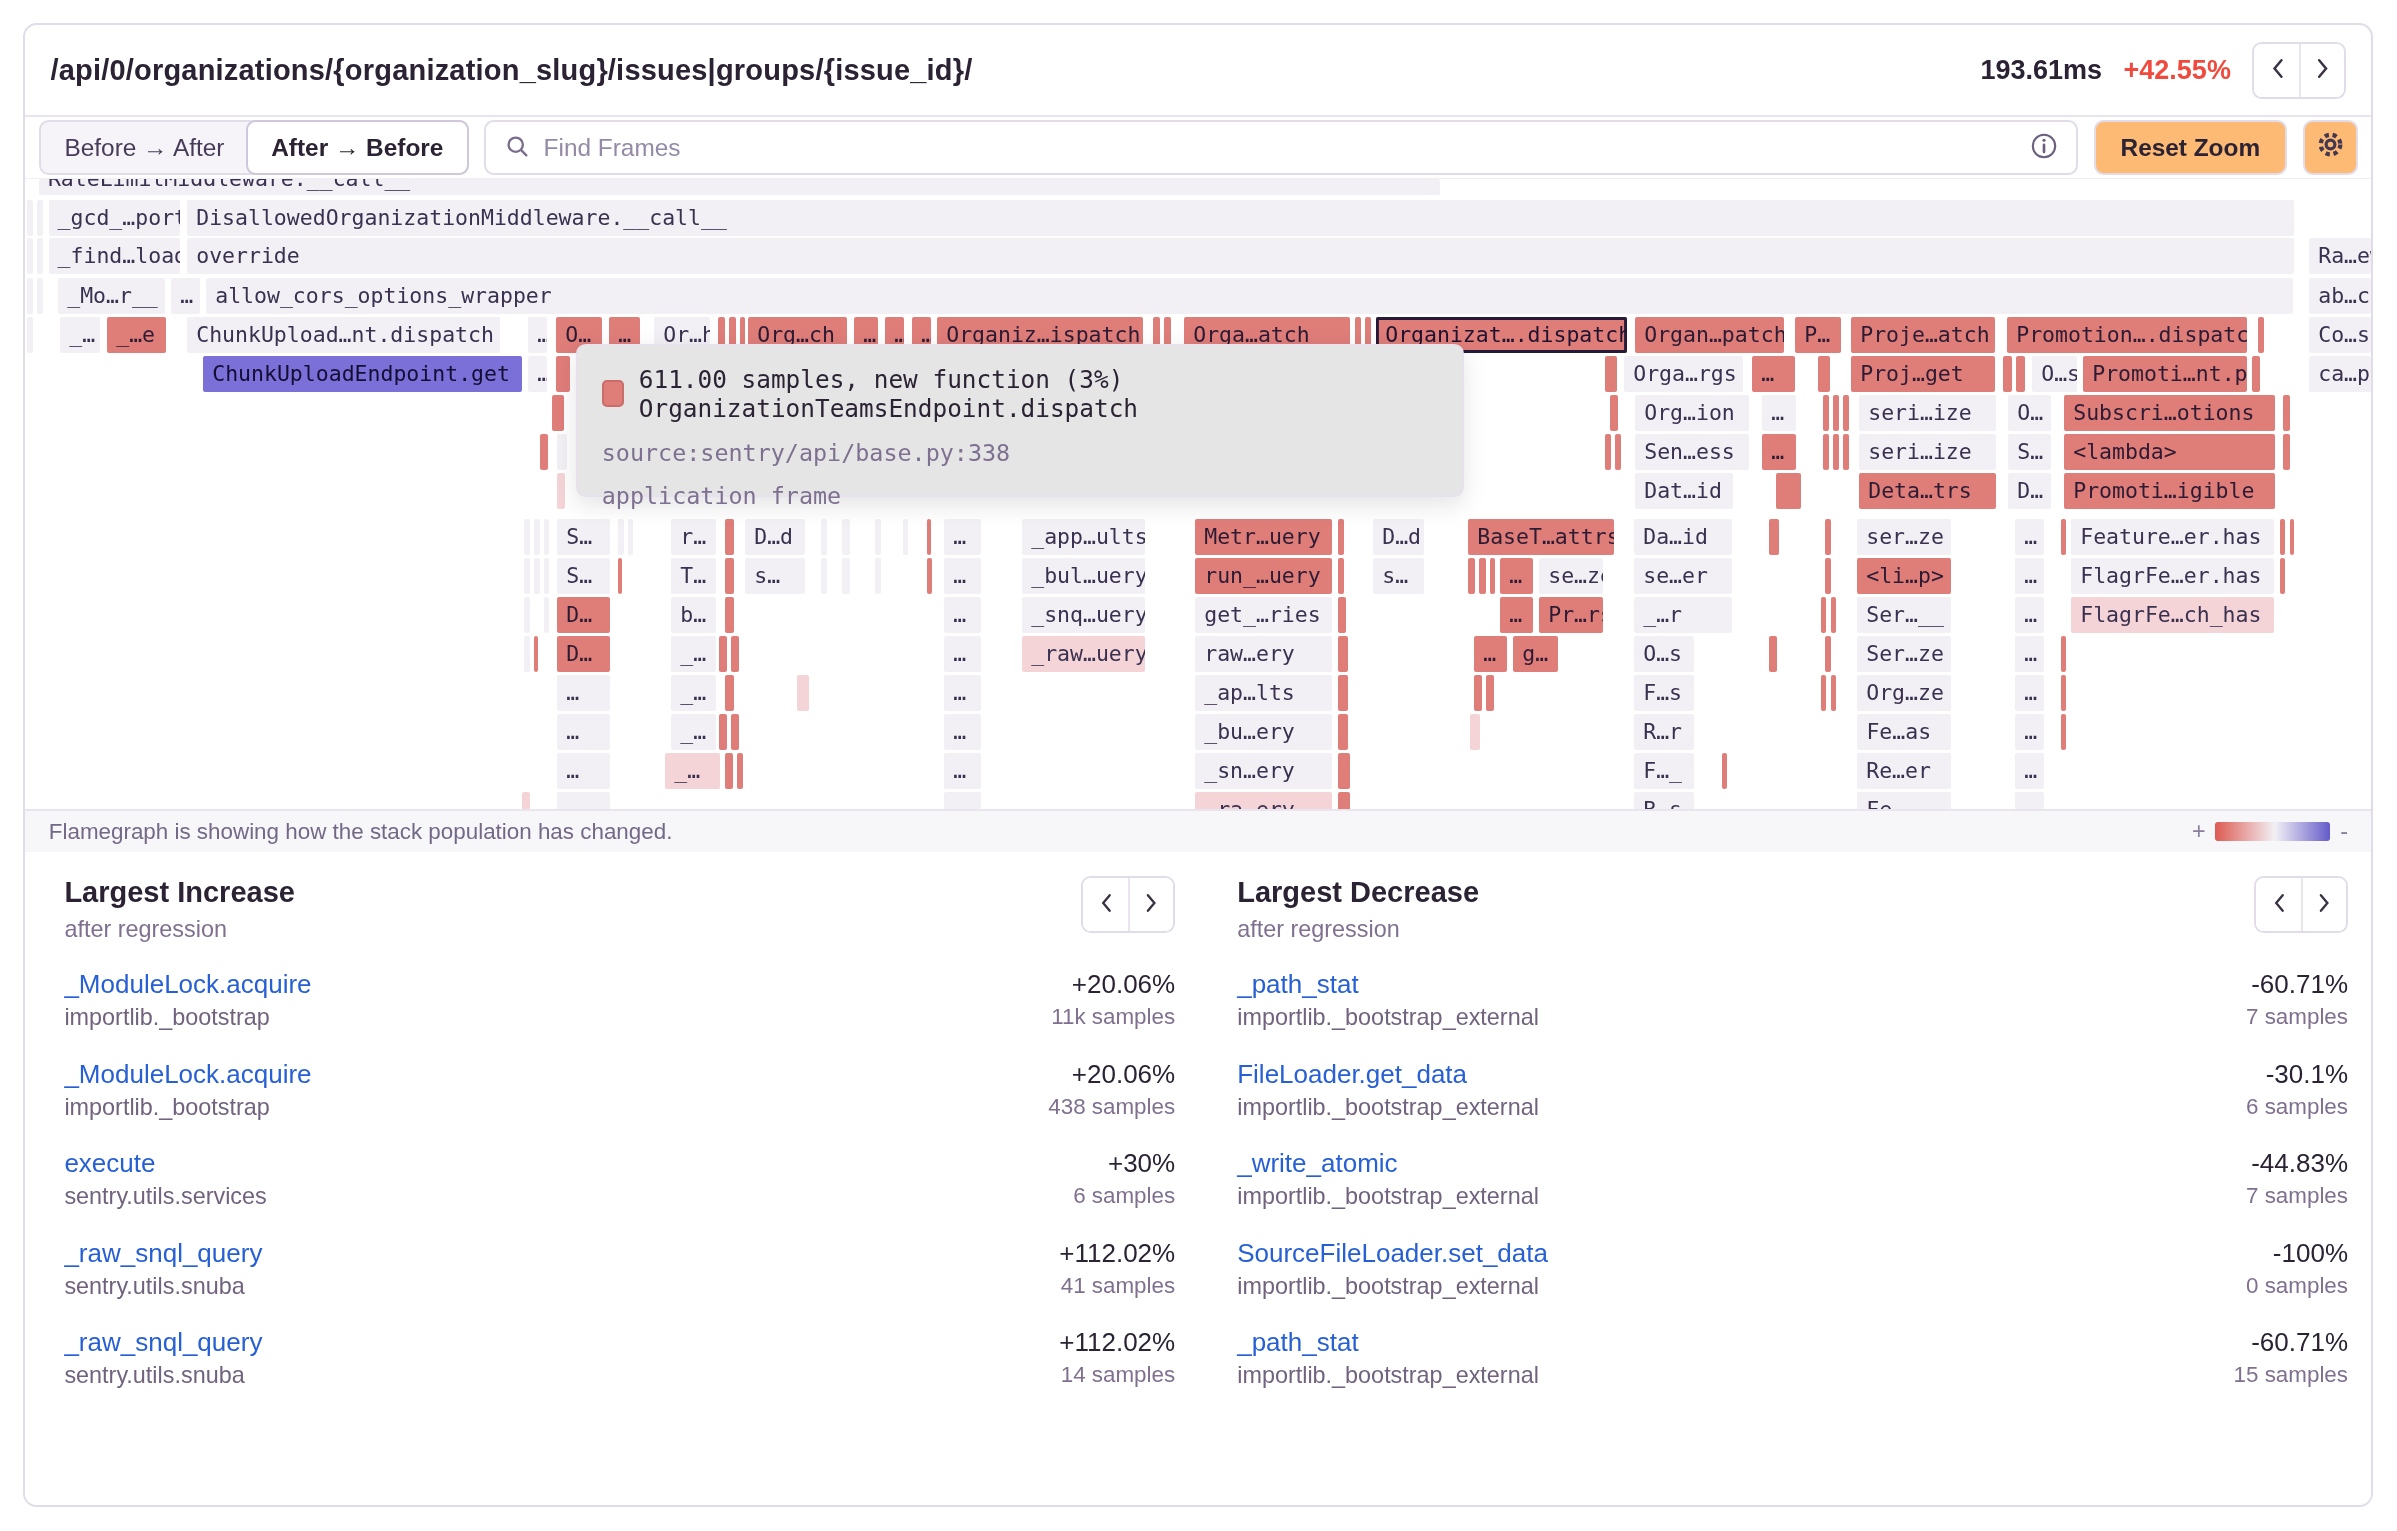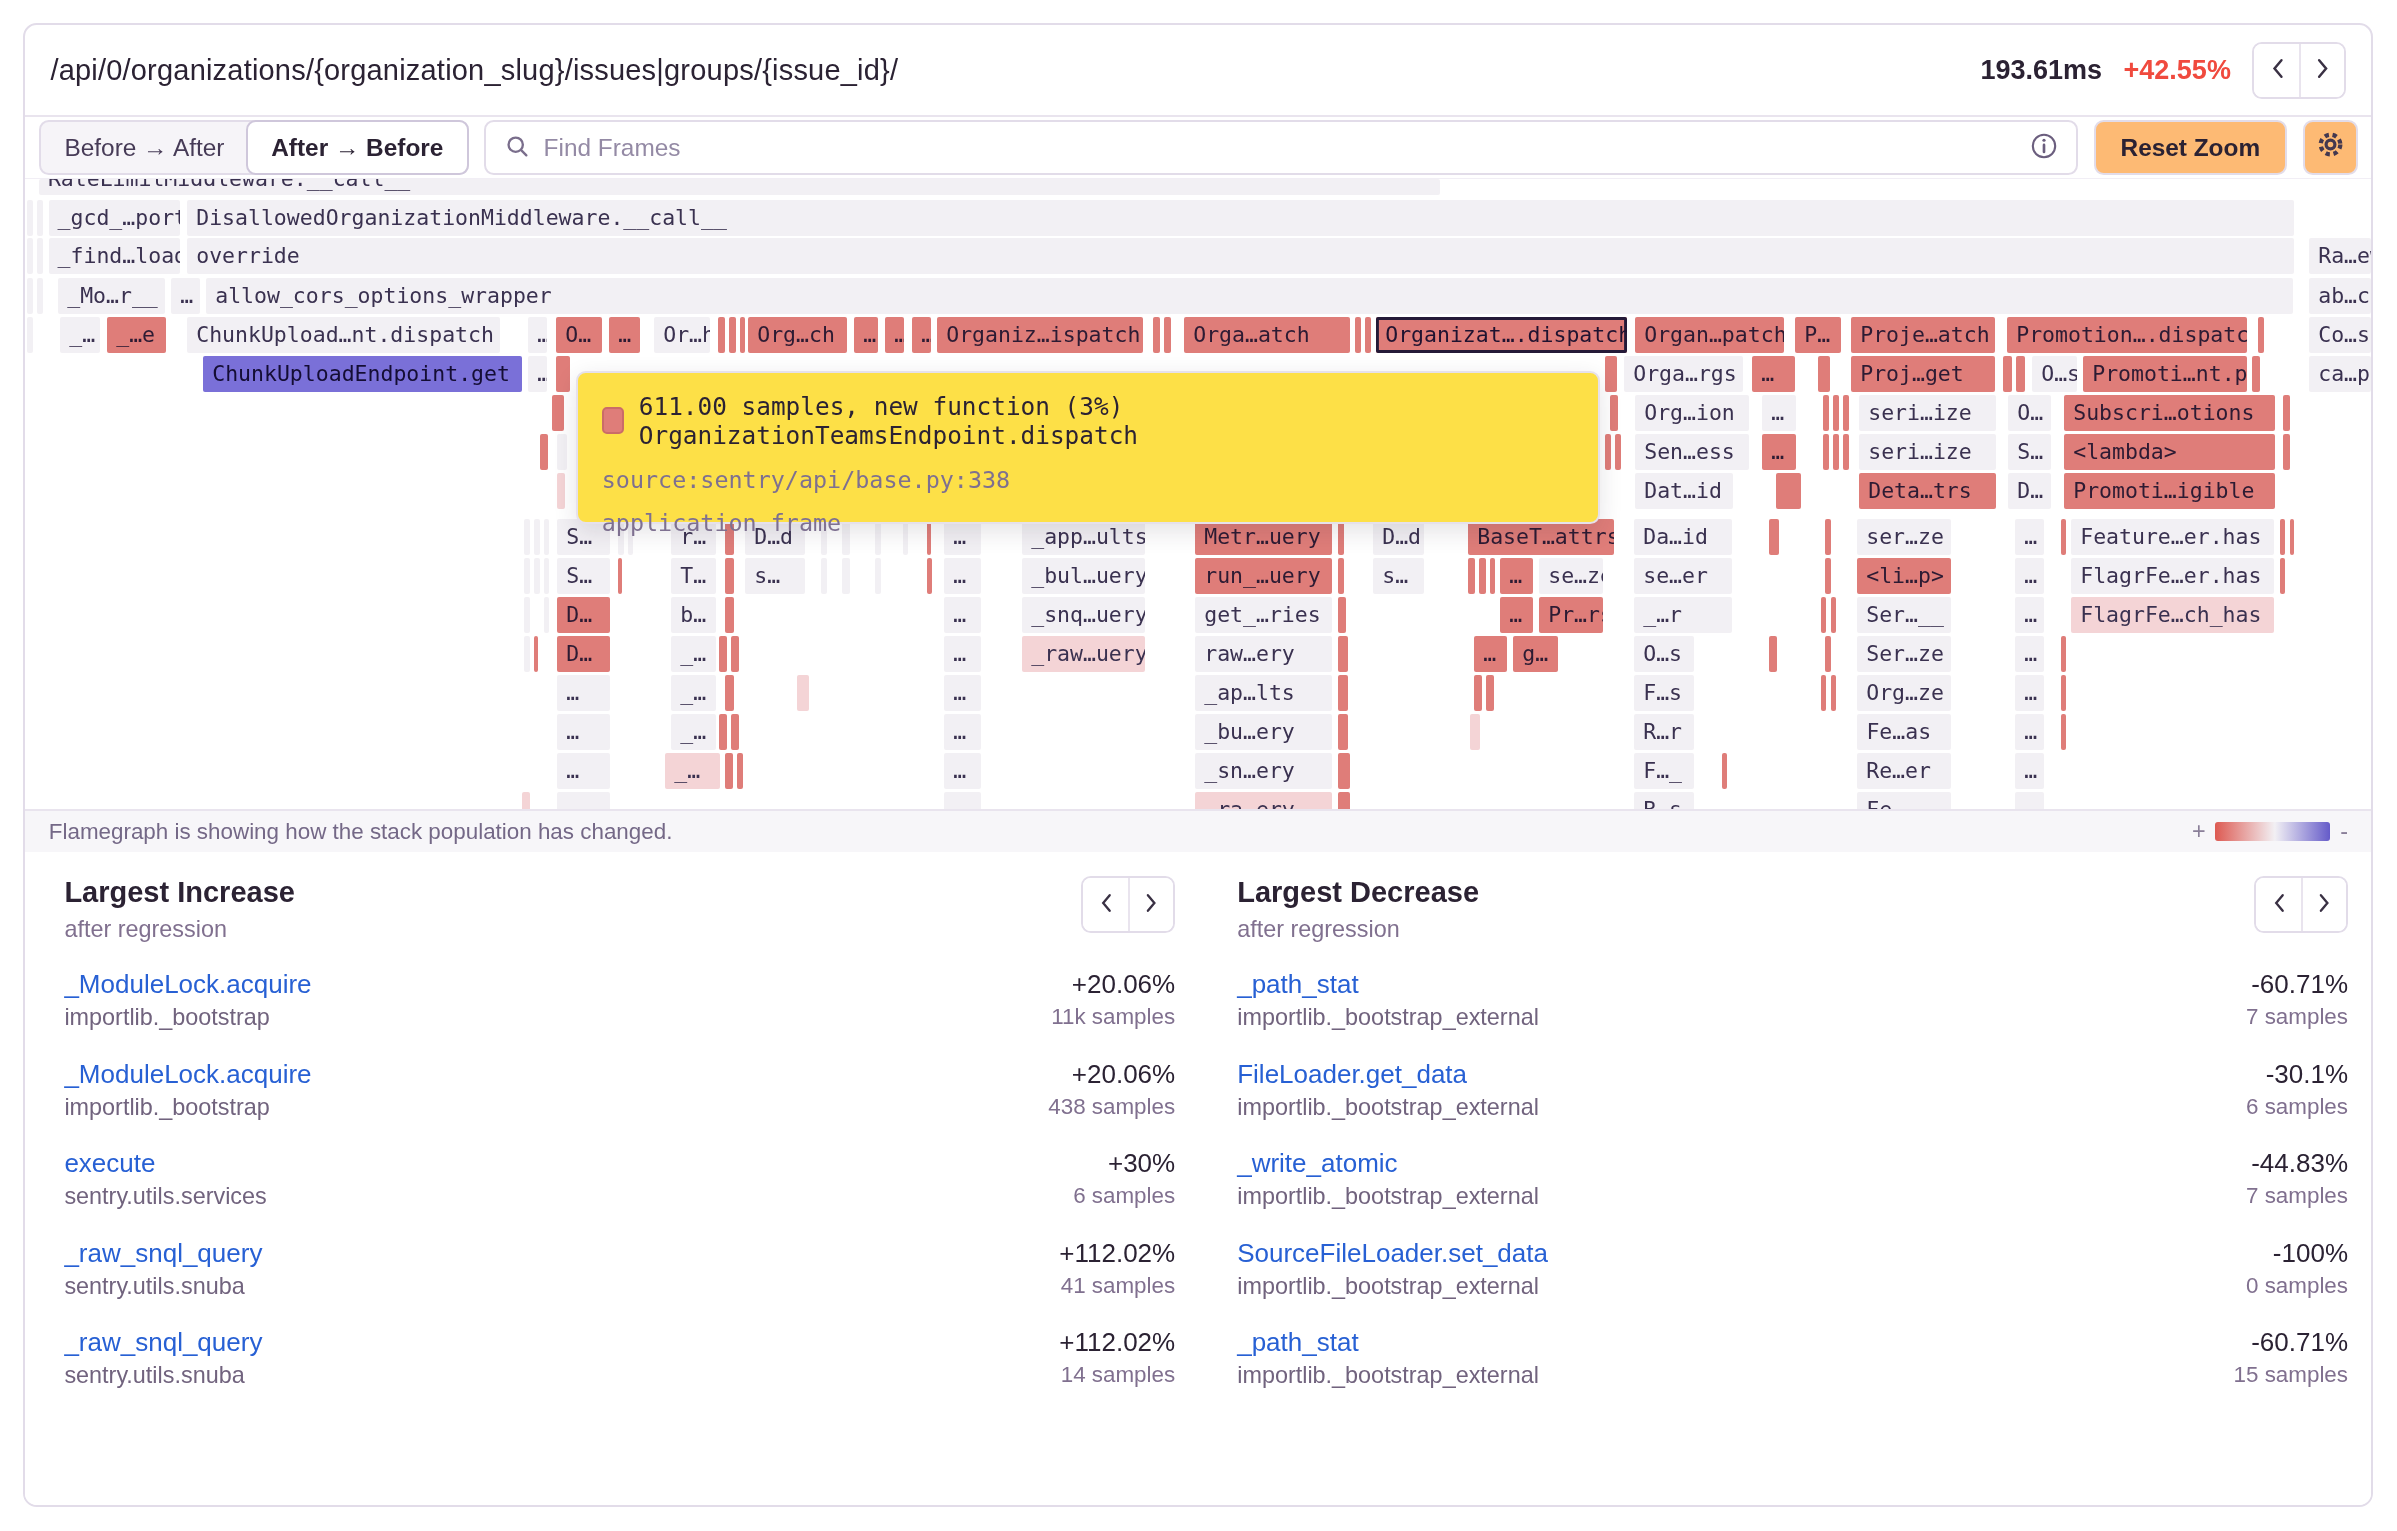--- a/index.html
+++ b/index.html
@@ -1,21 +1,21 @@
 <!DOCTYPE html>
 <html><head>
 <meta charset="utf-8">
 <style>
   *{box-sizing:border-box;margin:0;padding:0}
   html,body{width:2397px;height:1531px;background:#fff;font-family:"Liberation Sans","DejaVu Sans",sans-serif;color:#2b2233}
   .card{position:absolute;left:23.4px;top:23.4px;width:2350px;height:1484px;border:2px solid #e2dce9;border-radius:13.7px;overflow:hidden;display:flex;flex-direction:column;background:#fff}
 
   
   .hdr{height:92px;flex:0 0 92px;display:flex;align-items:center;padding:0 25px;border-bottom:2px solid #e9e4ee}
-  .hdr-title{font-size:29px;font-weight:normal;letter-spacing:0.2px}
+  .hdr-title{font-size:29px;font-weight:bold;letter-spacing:0.2px}
   .hdr-right{margin-left:auto;display:flex;align-items:center;gap:21.5px}
   .dur{font-size:27px;font-weight:bold;color:#2b2233}
   .delta{font-size:27px;font-weight:bold;color:#f04a3e}
 
   .pager{display:flex;border:2px solid #e2dce9;border-radius:9.8px;overflow:hidden;background:#fff}
   .pager button{width:45px;height:53px;background:#fff;border:none;display:flex;align-items:center;justify-content:center;cursor:pointer}
   .pager button + button{border-left:2px solid #e9e4ee}
 
   
   .tbar{height:62px;flex:0 0 62px;display:flex;align-items:center;gap:15.6px;padding:0 13.7px;border-bottom:1px solid #f1eef5}
@@ -32,21 +32,21 @@
   .flame{position:relative;flex:1;overflow:hidden;background:#fff}
   .fr{position:absolute;border-radius:2px;overflow:hidden;white-space:nowrap;font:21.5px/36px "DejaVu Sans Mono","Liberation Mono",monospace}
   .fr.lbl{padding:0 8.8px}
   .fL{background:#f2f0f4;color:#3a3150}
   .fR{background:#df7d79;color:#2d1b33}
   .fP{background:#f4d4d6;color:#3a3150}
   .fPU{background:#7a70d8;color:#140d34}
   .fH{background:#df7d79;color:#201330;box-shadow:inset 0 0 0 2.9px #251a38;z-index:3}
   .clip .txt{display:block;margin-top:-18.5px}
 
-  .tooltip{position:absolute;left:551px;top:192px;width:1024px;height:153px;background:#fde047;border:2px solid #e6e1eb;border-radius:9.8px;box-shadow:0 7.8px 23.4px rgba(43,34,51,.12);z-index:6;padding:18.5px 23.4px;font-family:"DejaVu Sans Mono","Liberation Mono",monospace}
+  .tooltip{position:absolute;left:551px;top:165px;width:888px;height:153px;background:#e5e5e5;border:2px solid #e6e1eb;border-radius:9.8px;box-shadow:0 7.8px 23.4px rgba(43,34,51,.12);z-index:6;padding:18.5px 23.4px;font-family:"DejaVu Sans Mono","Liberation Mono",monospace}
   .tt1{display:flex;align-items:center;gap:14.6px;font-size:24.4px;color:#2b2233}
   .swatch{width:22.4px;height:27px;background:#df7d79;border:2px solid #ca6c68;border-radius:4.9px;flex:0 0 22.4px}
   .tt2{margin-top:16.6px;font-size:23.4px;color:#7e7090}
   .tt3{margin-top:14.6px;font-size:23.4px;color:#7e7090}
 
   
   .status{height:43px;flex:0 0 43px;background:#f7f6f9;border-top:2px solid #e9e4ee;display:flex;align-items:center;padding:0 23.4px;justify-content:space-between}
   .status-text{font-size:22.4px;color:#746887}
   .legend{display:flex;align-items:center;gap:9.8px;color:#8a7f99;font-size:23.4px}
   .legend-bar{width:115px;height:19.5px;border-radius:2.9px;background:linear-gradient(90deg,#dd5a52,#f2f0f4 52%,#655bc9)}

